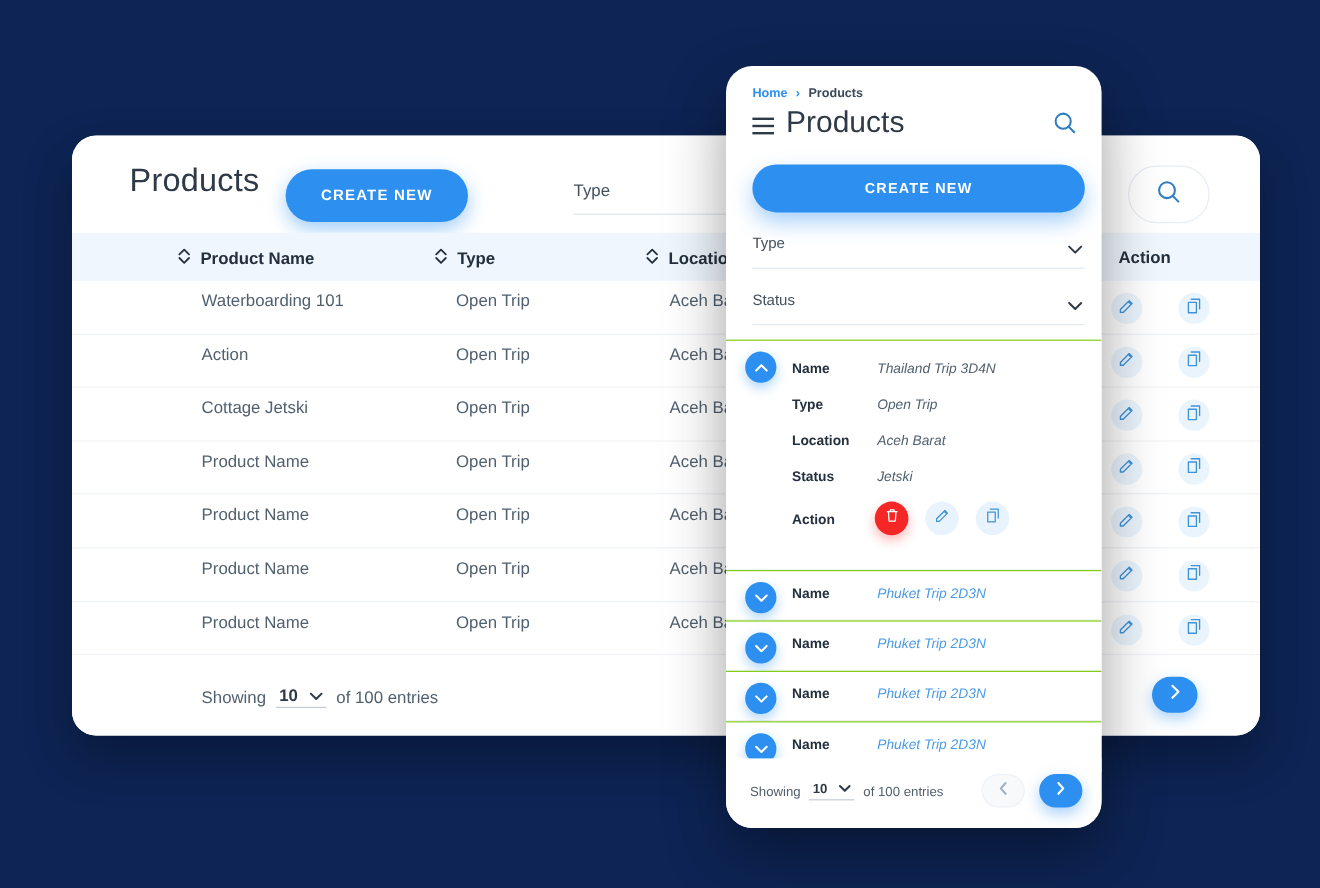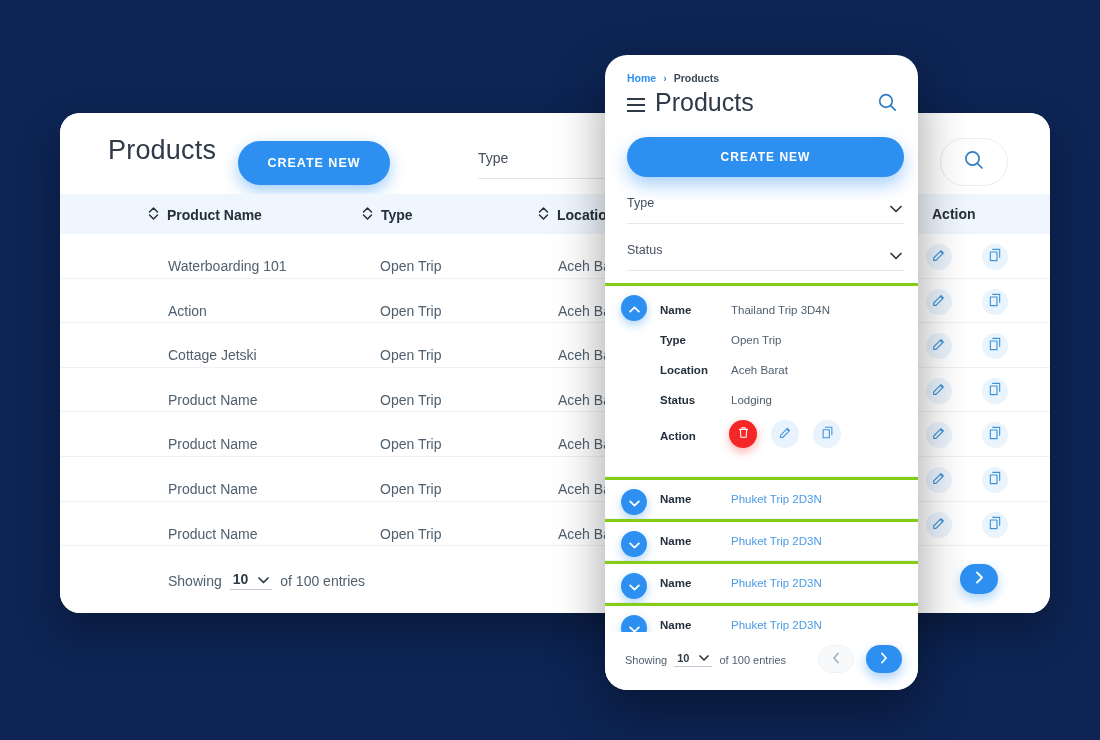--- a/index.html
+++ b/index.html
@@ -83,21 +83,21 @@
   #d-th-loc  { left: 478px; }
   #d-th-status { left: 700px; }
   #d-th-action { left: 872px; }
 
   .d-row {
     position: relative;
     height: 44.6px;
     border-bottom: 1px solid #eef2f6;
   }
   .d-cell {
-    position: absolute; top: 24px;
+    position: absolute; top: 8px;
     font-size: 14px; color: #50606f;
   }
   .c-name { left: 108px; }
   .c-type { left: 320px; }
   .c-loc  { left: 498px; }
   .c-status { left: 716px; }
   .d-actions {
     position: absolute; left: 866px; top: 10px;
     display: flex; gap: 30px; align-items: center;
   }
@@ -188,21 +188,21 @@
   .m-select .chev { position: absolute; right: 2px; top: 5px; }
   #m-select-type { top: 139px; }
   #m-select-status { top: 186px; }
 
   #m-list {
     position: absolute; left: 0; top: 228px;
     width: 313px;
   }
   .m-card {
     position: relative;
-    border-top: 3px solid #84cc16;
+    border-top: 1px solid #84cc16;
     border-bottom: 1px solid #eef2f6;
     background: #fff;
   }
   .m-card.expanded { padding: 14px 0 16px 0; }
   .m-card.collapsed { height: 42px; }
   .m-toggle {
     position: absolute; left: 16px; top: 9px;
     width: 26px; height: 26px; border-radius: 50%;
     background: #2d90f0;
     display: flex; align-items: center; justify-content: center;
@@ -212,21 +212,21 @@
   .m-kv {
     position: relative;
     height: 30px;
   }
   .m-k {
     position: absolute; left: 55px; top: 4px;
     font-size: 11.5px; font-weight: bold; color: #24303d;
   }
   .m-v {
     position: absolute; left: 126px; top: 4px;
-    font-size: 11.5px; color: #50606f;
+    font-size: 11.5px; color: #50606f; font-style: italic;
   }
   .m-v.link { color: #4a9ae4; }
   .m-action-row { position: relative; height: 40px; }
   .m-action-icons {
     position: absolute; left: 124px; top: 0;
     display: flex; gap: 14px; align-items: center;
   }
   .circ-del {
     width: 28px; height: 28px; border-radius: 50%;
     background: #f42626;
@@ -555,21 +555,21 @@
         <div class="m-kv">
           <span class="m-k">Type</span>
           <span class="m-v">Open Trip</span>
         </div>
         <div class="m-kv">
           <span class="m-k">Location</span>
           <span class="m-v">Aceh Barat</span>
         </div>
         <div class="m-kv">
           <span class="m-k">Status</span>
-          <span class="m-v">Lodging</span>
+          <span class="m-v">Jetski</span>
         </div>
         <div class="m-action-row">
           <span class="m-k" style="top: 10px;">Action</span>
           <div class="m-action-icons">
             <div class="circ-del">
               <span><svg width="15" height="15" viewBox="0 0 24 24" fill="none">
                   <path d="M5.5 7 L18.5 7 M9.5 7 L9.5 4.5 L14.5 4.5 L14.5 7 M7 7 L7.8 19.5 L16.2 19.5 L17 7" stroke="#ffffff" stroke-width="1.7" stroke-linecap="round" stroke-linejoin="round" fill="none"></path>
                 </svg></span>
             </div>
             <div class="circ-soft">

